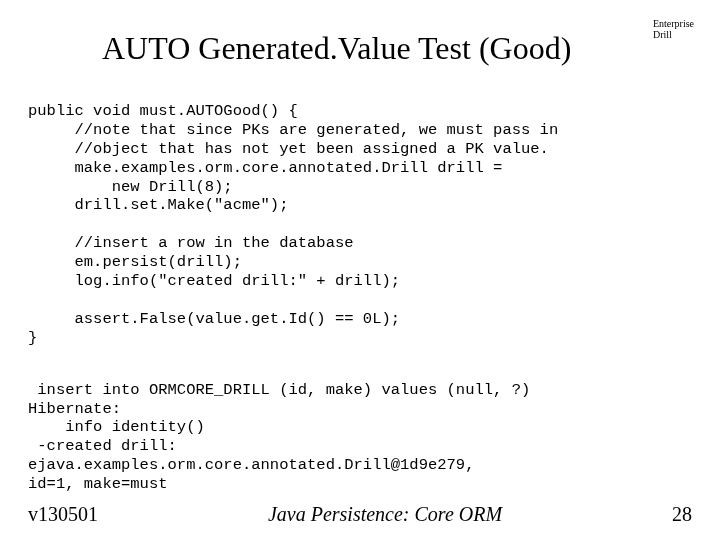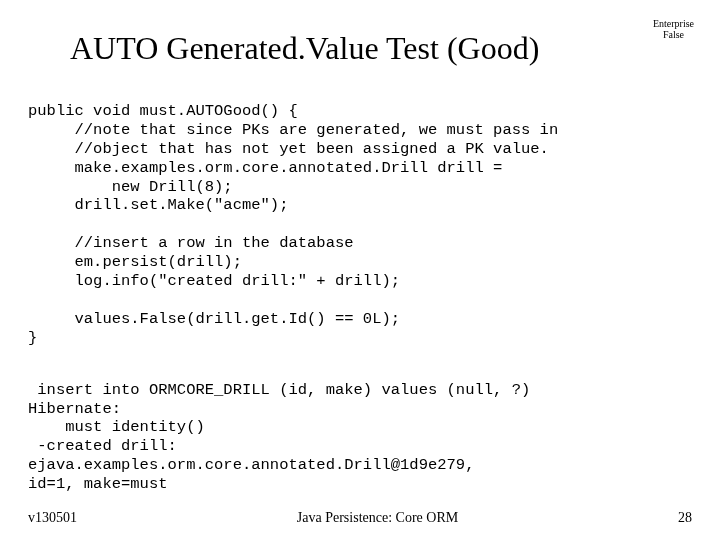--- a/index.html
+++ b/index.html
@@ -8,29 +8,29 @@
     height: 540px;
     background: #fff;
     font-family: "Times New Roman", Times, serif;
     color: #000;
     position: relative;
     padding: 18px 28px 12px 28px;
   }
   .title {
     font-size: 32px;
     font-weight: normal;
-    margin-left: 42px;
+    margin-left: 74px;
     margin-top: 12px;
     margin-bottom: 16px;
   }
   .corner {
     position: absolute;
     top: 18px;
     right: 26px;
-    text-align: center;
+    text-align: left;
     font-size: 10px;
     line-height: 1.1;
   }
   .code {
     font-family: "Courier New", Courier, monospace;
     font-size: 15.5px;
     line-height: 1.22;
     white-space: pre;
   }
   .bold { font-weight: normal; }
@@ -42,54 +42,54 @@
     margin-top: 14px;
   }
   .footer {
     position: absolute;
     bottom: 14px;
     left: 28px;
     right: 28px;
     display: flex;
     justify-content: flex-end;
     align-items: flex-end;
-    font-size: 14px;
+    font-size: 20px;
   }
-  .footer .center { flex: 1; text-align: center; }
+  .footer .center { flex: 1; text-align: center; font-style: italic; }
 </style>
 </head>
 <body>
 
 <div class="corner">
   <div>Enterprise</div>
-  <div>False</div>
+  <div>Drill</div>
 </div>
 
 <h1 class="title">AUTO Generated.Value Test (Good)</h1>
 
 <div class="code">
 <span>public void must.AUTOGood() {</span>
 <span>     //note that since PKs are generated, we must pass in</span>
 <span>     //object that has not yet been assigned a PK value.</span>
 <span>     make.examples.orm.core.annotated.Drill drill =</span>
 <span>         new Drill(8);</span>
 <span>     drill.set.Make("acme");</span>
 <span></span>
 <span>     //insert a row in the database</span>
 <span class="bold">     em.persist(drill);</span>
 <span>     log.info("created drill:" + drill);</span>
 <span></span>
-<span>     values.False(drill.get.Id() == 0L);</span>
+<span>     assert.False(value.get.Id() == 0L);</span>
 <span>}</span>
 </div>
 
 <div class="output">
 <span> insert into ORMCORE_DRILL (id, make) values (null, ?)</span>
 <span>Hibernate:</span>
-<span>    must identity()</span>
+<span>    info identity()</span>
 <span> -created drill:</span>
 <span>ejava.examples.orm.core.annotated.Drill@1d9e279,</span>
 <span>id=1, make=must</span>
 </div>
 
 <div class="footer">
   <span>v130501</span>
   <span class="center">Java Persistence: Core ORM</span>
   <span>28</span>
 </div>

